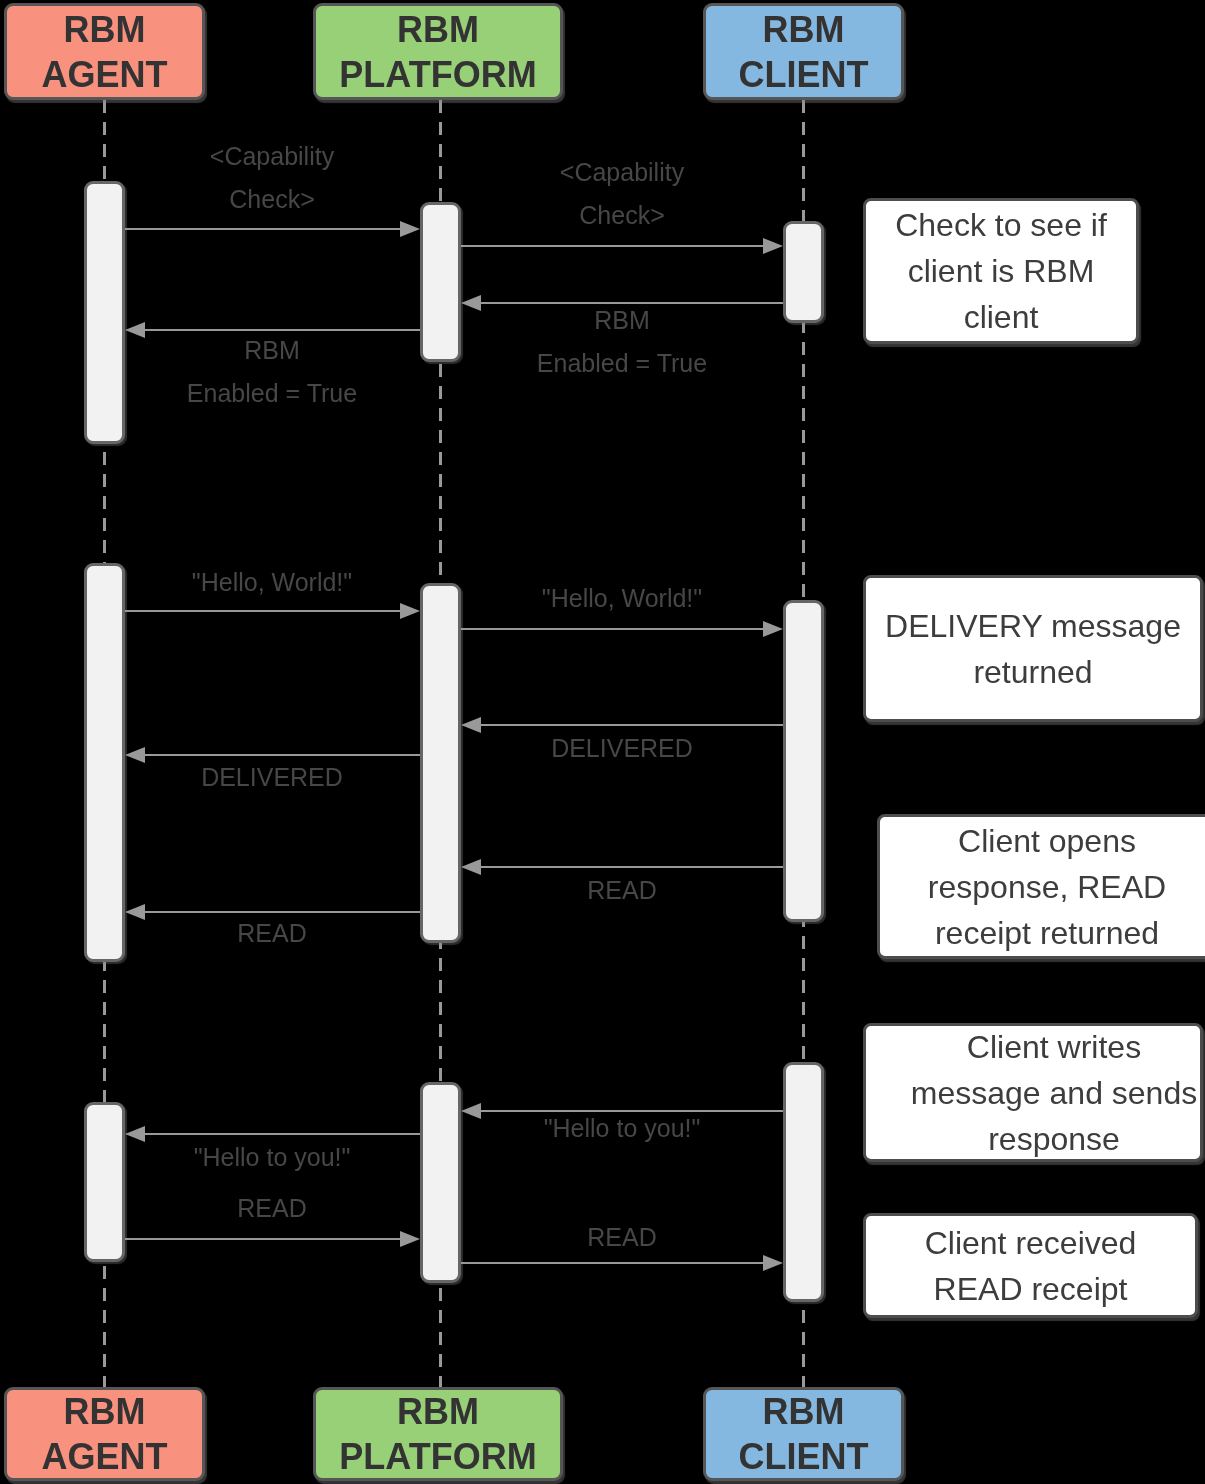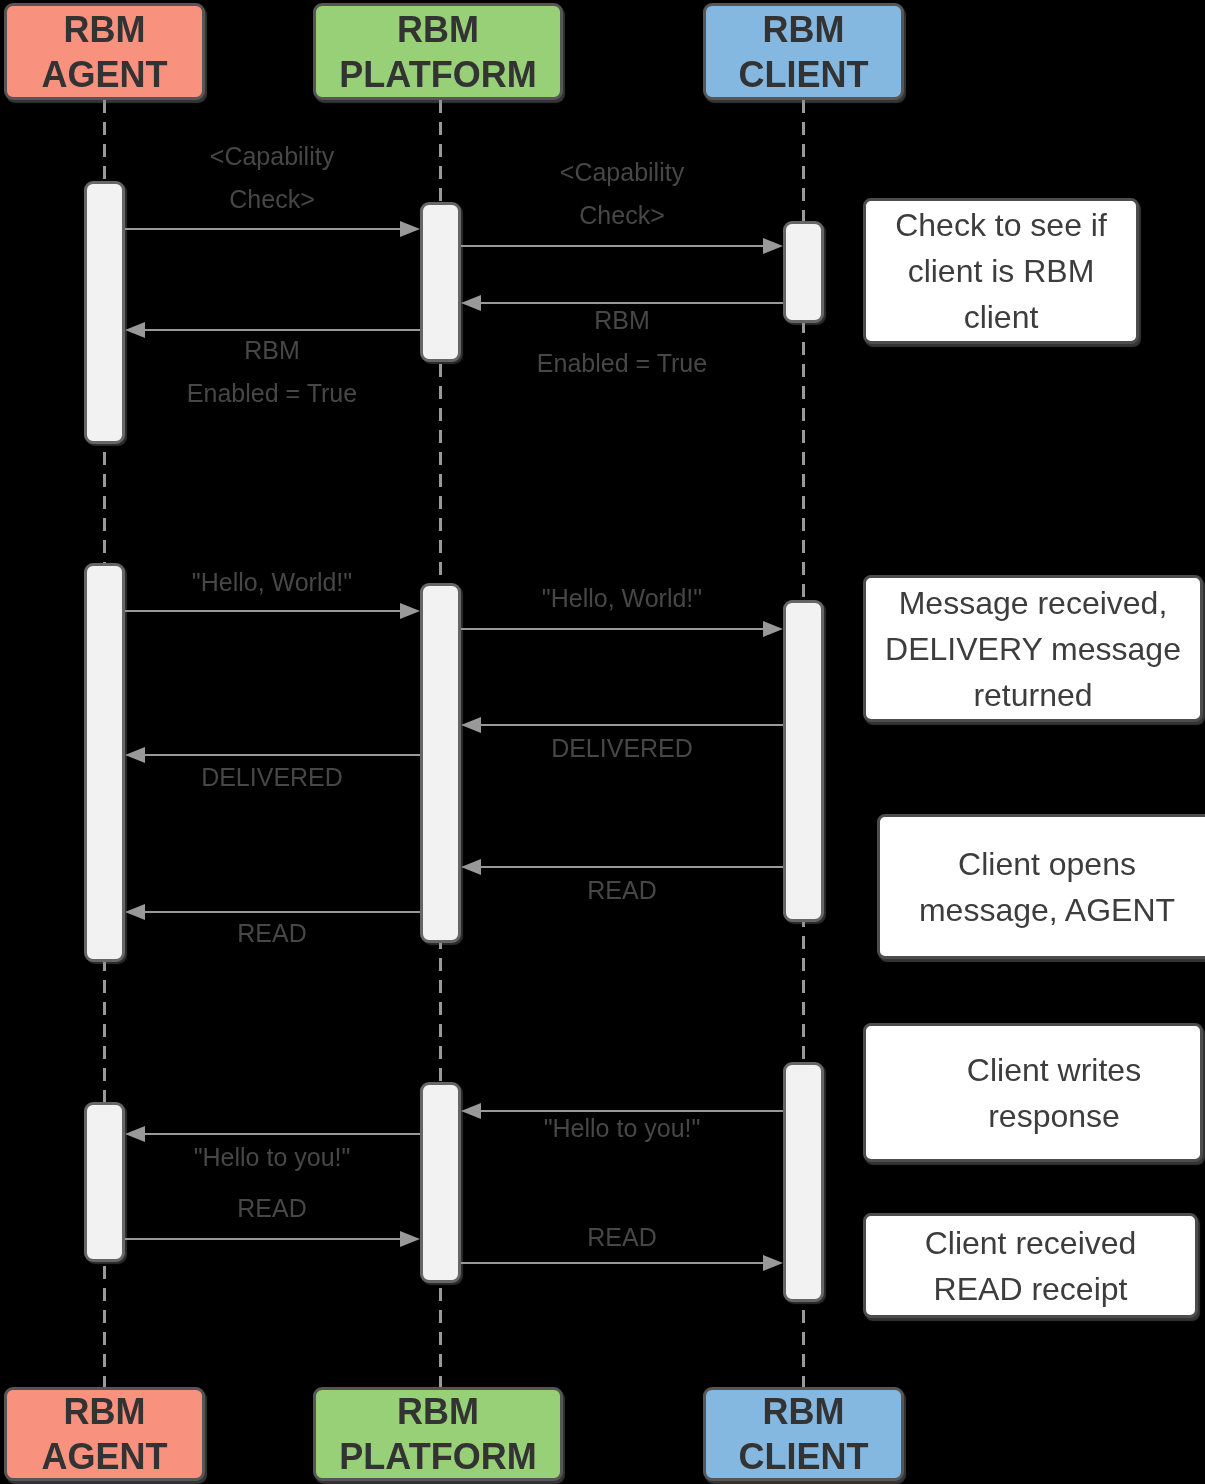--- a/index.html
+++ b/index.html
@@ -175,30 +175,31 @@
     <div class="arrow-head right" style="left: 762.5px; top: 1255px;"></div>
     <div class="msg-label" style="left: 372px; top: 1215.5px;">
       <div class="msg-label-line">READ</div>
     </div>
     <div class="note" style="left: 863px; top: 198px; width: 276px; height: 146px;">
       <div class="note-line">Check to see if</div>
       <div class="note-line">client is RBM</div>
       <div class="note-line">client</div>
     </div>
     <div class="note" style="left: 863px; top: 575px; width: 340px; height: 147px;">
-      <div class="note-line">Message received,</div>
       <div class="note-line">DELIVERY message</div>
       <div class="note-line">returned</div>
     </div>
     <div class="note" style="left: 877px; top: 795px; width: 340px; height: 145px; margin-top: 19px;">
       <div class="note-line">Client opens</div>
-      <div class="note-line">message, AGENT</div>
+      <div class="note-line">response, READ</div>
+      <div class="note-line">receipt returned</div>
     </div>
     <div class="note" style="left: 863px; top: 1023px; width: 340px; height: 139px; padding-left: 42px;">
       <div class="note-line">Client writes</div>
+      <div class="note-line">message and sends</div>
       <div class="note-line">response</div>
     </div>
     <div class="note" style="left: 863px; top: 1213px; width: 335px; height: 105px;">
       <div class="note-line">Client received</div>
       <div class="note-line">READ receipt</div>
     </div>
     <div class="actor" style="left: 4px; top: 3px; width: 201px; height: 97px; background: rgb(249, 145, 127);">
       <div class="actor-line">RBM</div>
       <div class="actor-line">AGENT</div>
     </div>

